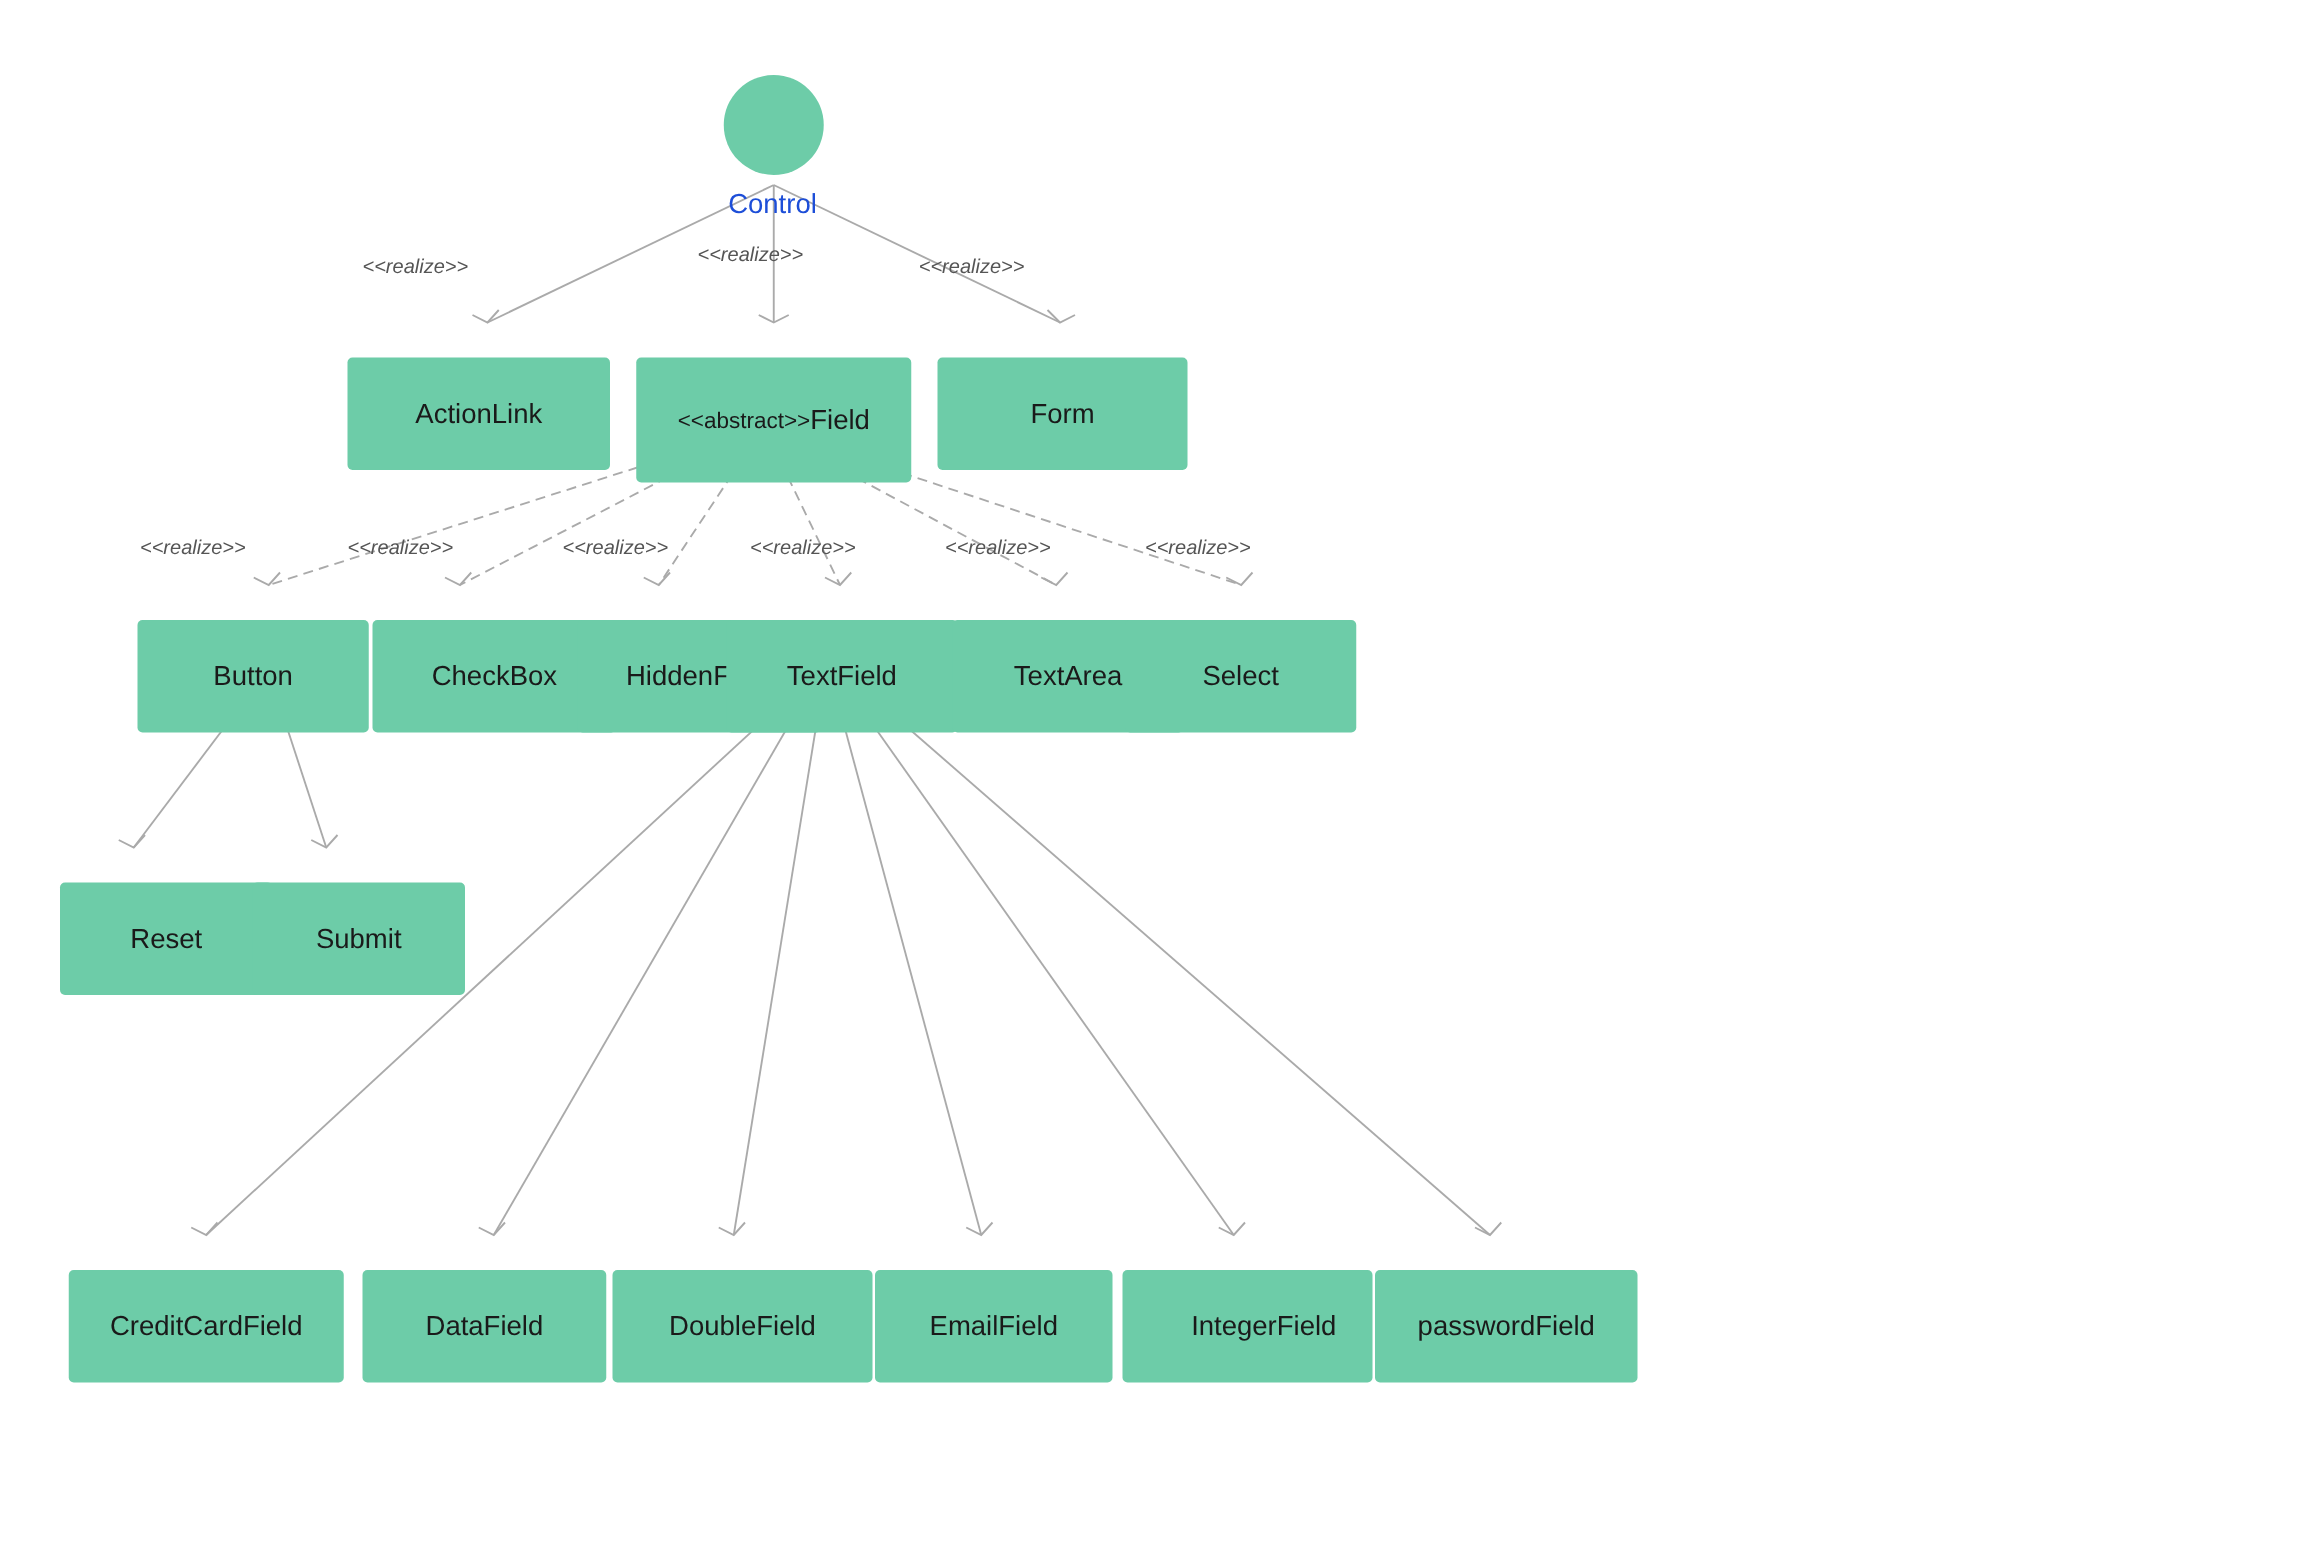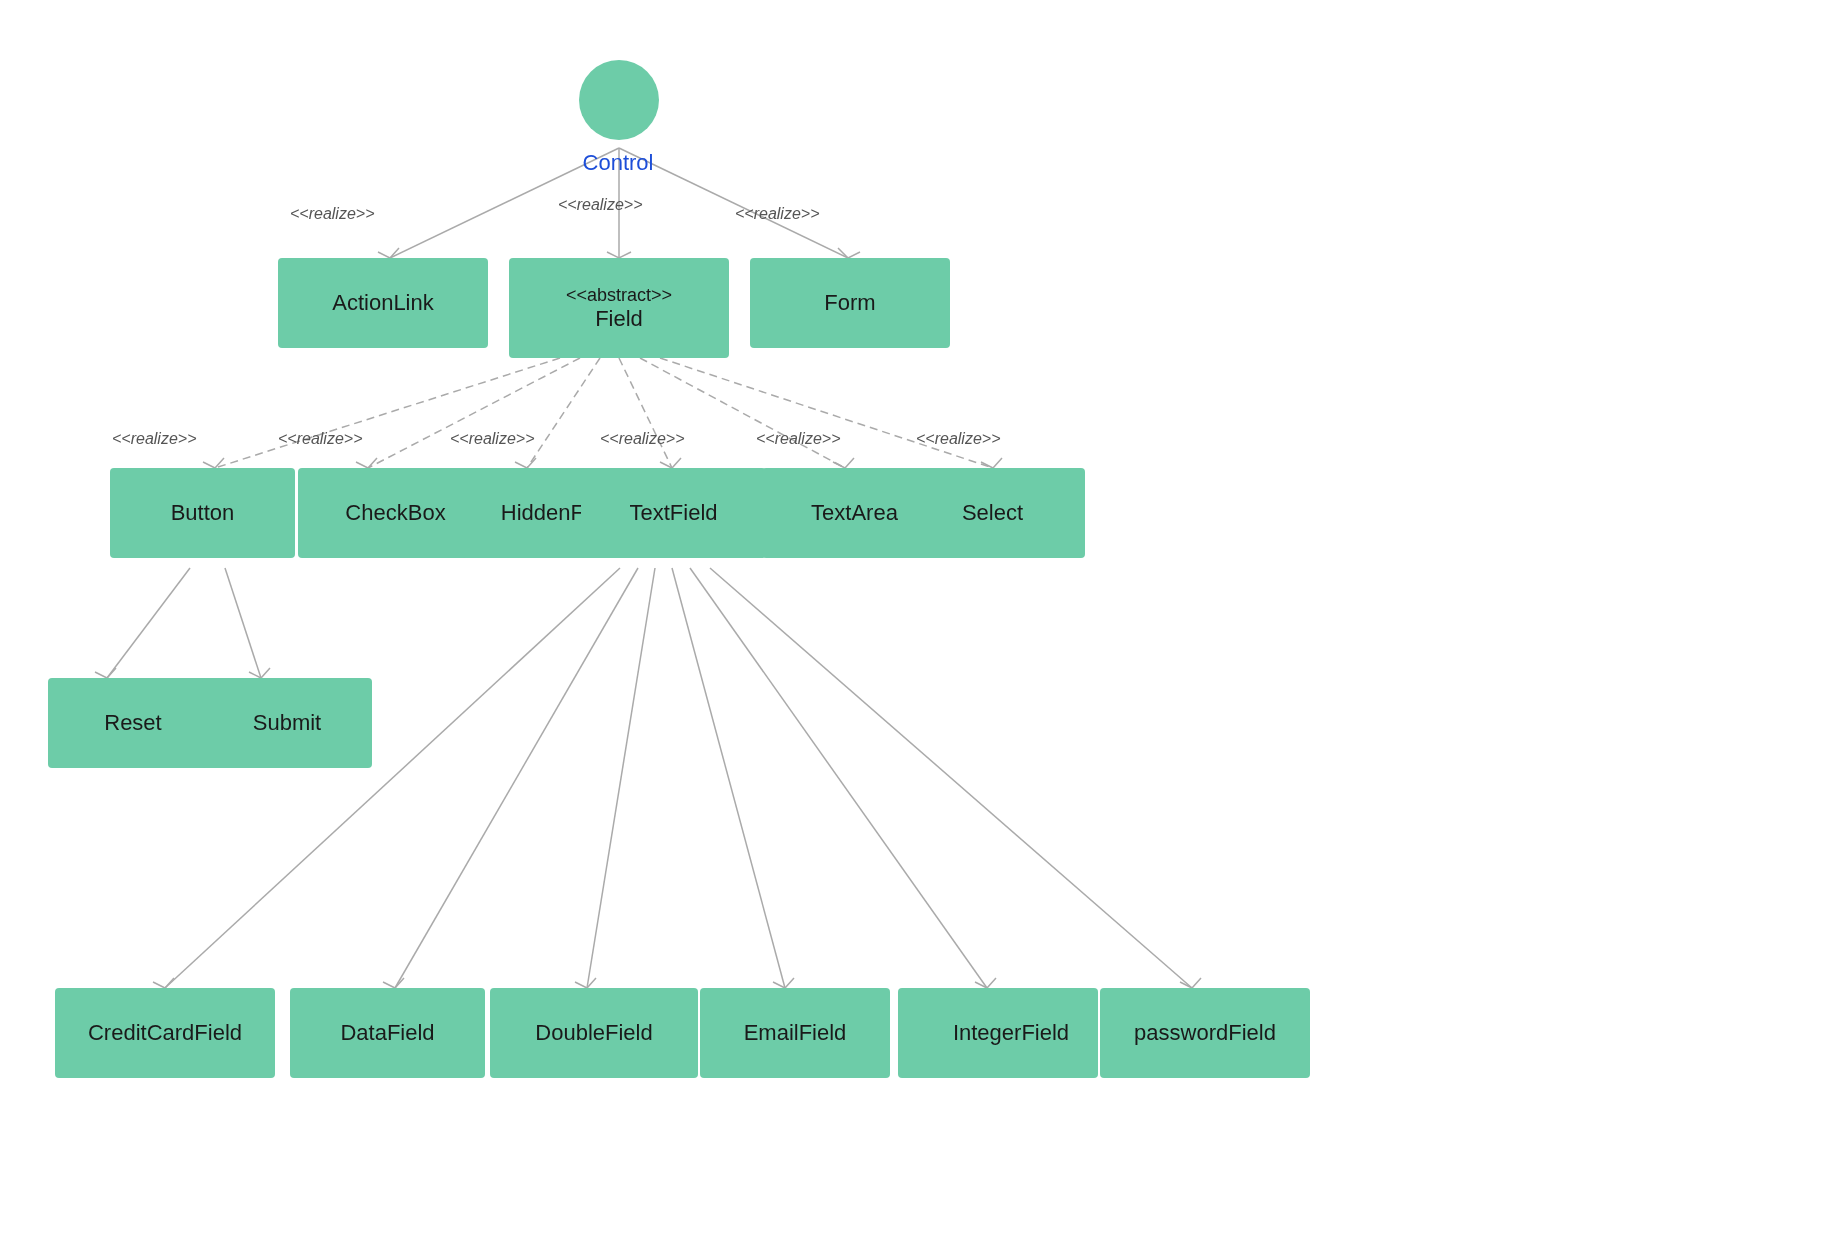--- a/index.html
+++ b/index.html
@@ -22,20 +22,21 @@
       border: none;
       border-radius: 4px;
       display: flex;
       align-items: center;
       justify-content: center;
       text-align: right;
       font-size: 22px;
       font-weight: 500;
       color: #1a1a1a;
       padding: 6px 10px;
+      margin-top: 28px;
     }
     .node-circle {
       position: absolute;
       background: #6dcca8;
       border-radius: 50%;
       width: 80px;
       height: 80px;
     }
     .node-label {
       position: absolute;
@@ -129,21 +130,21 @@
   <div class="node-label" style="left:558px; top:150px; width:120px;">Control</div>
 
   <div class="edge-label" style="left:290px; top:205px;">&lt;&lt;realize&gt;&gt;</div>
   <div class="edge-label" style="left:558px; top:196px;">&lt;&lt;realize&gt;&gt;</div>
   <div class="edge-label" style="left:735px; top:205px;">&lt;&lt;realize&gt;&gt;</div>
 
   <div class="node" style="left:278px; top:258px; width:210px; height:90px;">
     <span>ActionLink</span>
   </div>
 
-  <div class="node" style="left:509px; top:258px; width:220px; height:100px; flex-direction:column;">
+  <div class="node" style="left:509px; top:258px; width:220px; height:100px; ">
     <span style="font-size:18px;">&lt;&lt;abstract&gt;&gt;</span>
     <span style="font-size:22px;">Field</span>
   </div>
 
   <div class="node" style="left:750px; top:258px; width:200px; height:90px;">
     <span>Form</span>
   </div>
 
   <div class="edge-label" style="left:112px; top:430px;">&lt;&lt;realize&gt;&gt;</div>
   <div class="edge-label" style="left:278px; top:430px;">&lt;&lt;realize&gt;&gt;</div>

